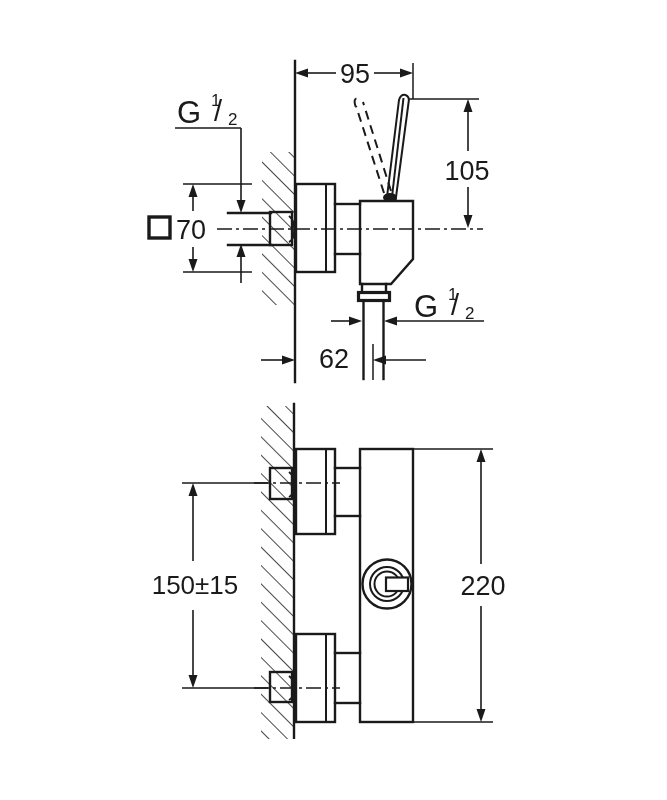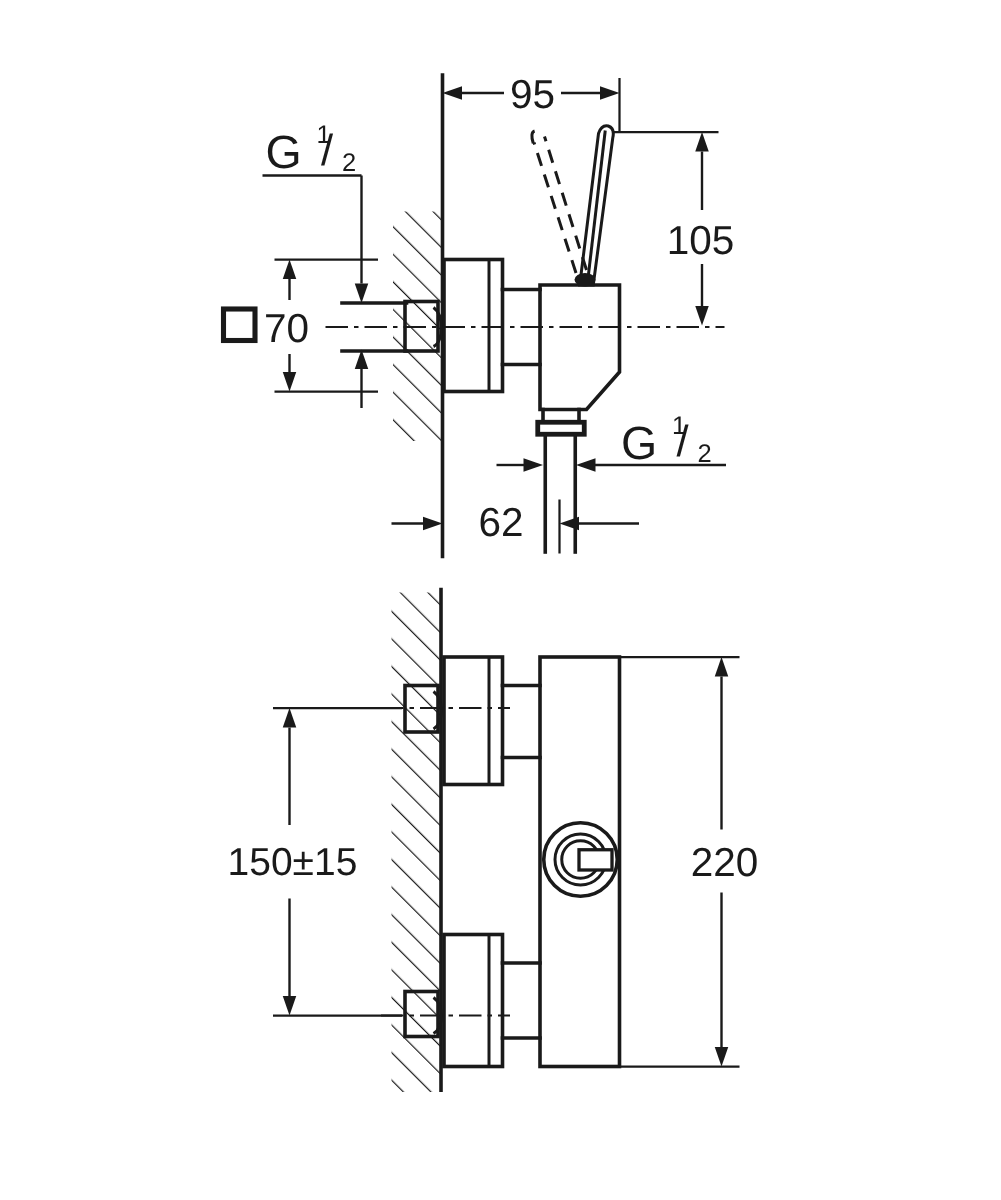--- a/index.html
+++ b/index.html
@@ -1,16 +1,16 @@
 <!DOCTYPE html>
 <html><head>
 <meta charset="utf-8">
 <style>
   html,body{margin:0;padding:0;background:#fff;}
-  #stage{position:relative;width:667px;height:728px;background:#ffffff;overflow:hidden;}
+  #stage{position:relative;width:667px;height:728px;background:#ffffff;overflow:hidden;margin-top:11px;}
   svg{position:absolute;left:0;top:0;}
   .obj{stroke:#1a1a1a;stroke-width:2.4;fill:none;stroke-linecap:square;}
   .obj-thin{stroke:#1a1a1a;stroke-width:2;fill:none;}
   .dim{stroke:#1a1a1a;stroke-width:1.6;fill:none;stroke-linecap:butt;}
   .ext{stroke:#1a1a1a;stroke-width:1.5;fill:none;}
   .cl{stroke:#1a1a1a;stroke-width:1.3;fill:none;stroke-dasharray:15 4 3 4;}
   .dash{stroke:#1a1a1a;stroke-width:2;fill:none;stroke-dasharray:9 6;}
   .arr{fill:#1a1a1a;stroke:none;}
   .fillw{fill:#ffffff;}
   .filld{fill:#1a1a1a;}

